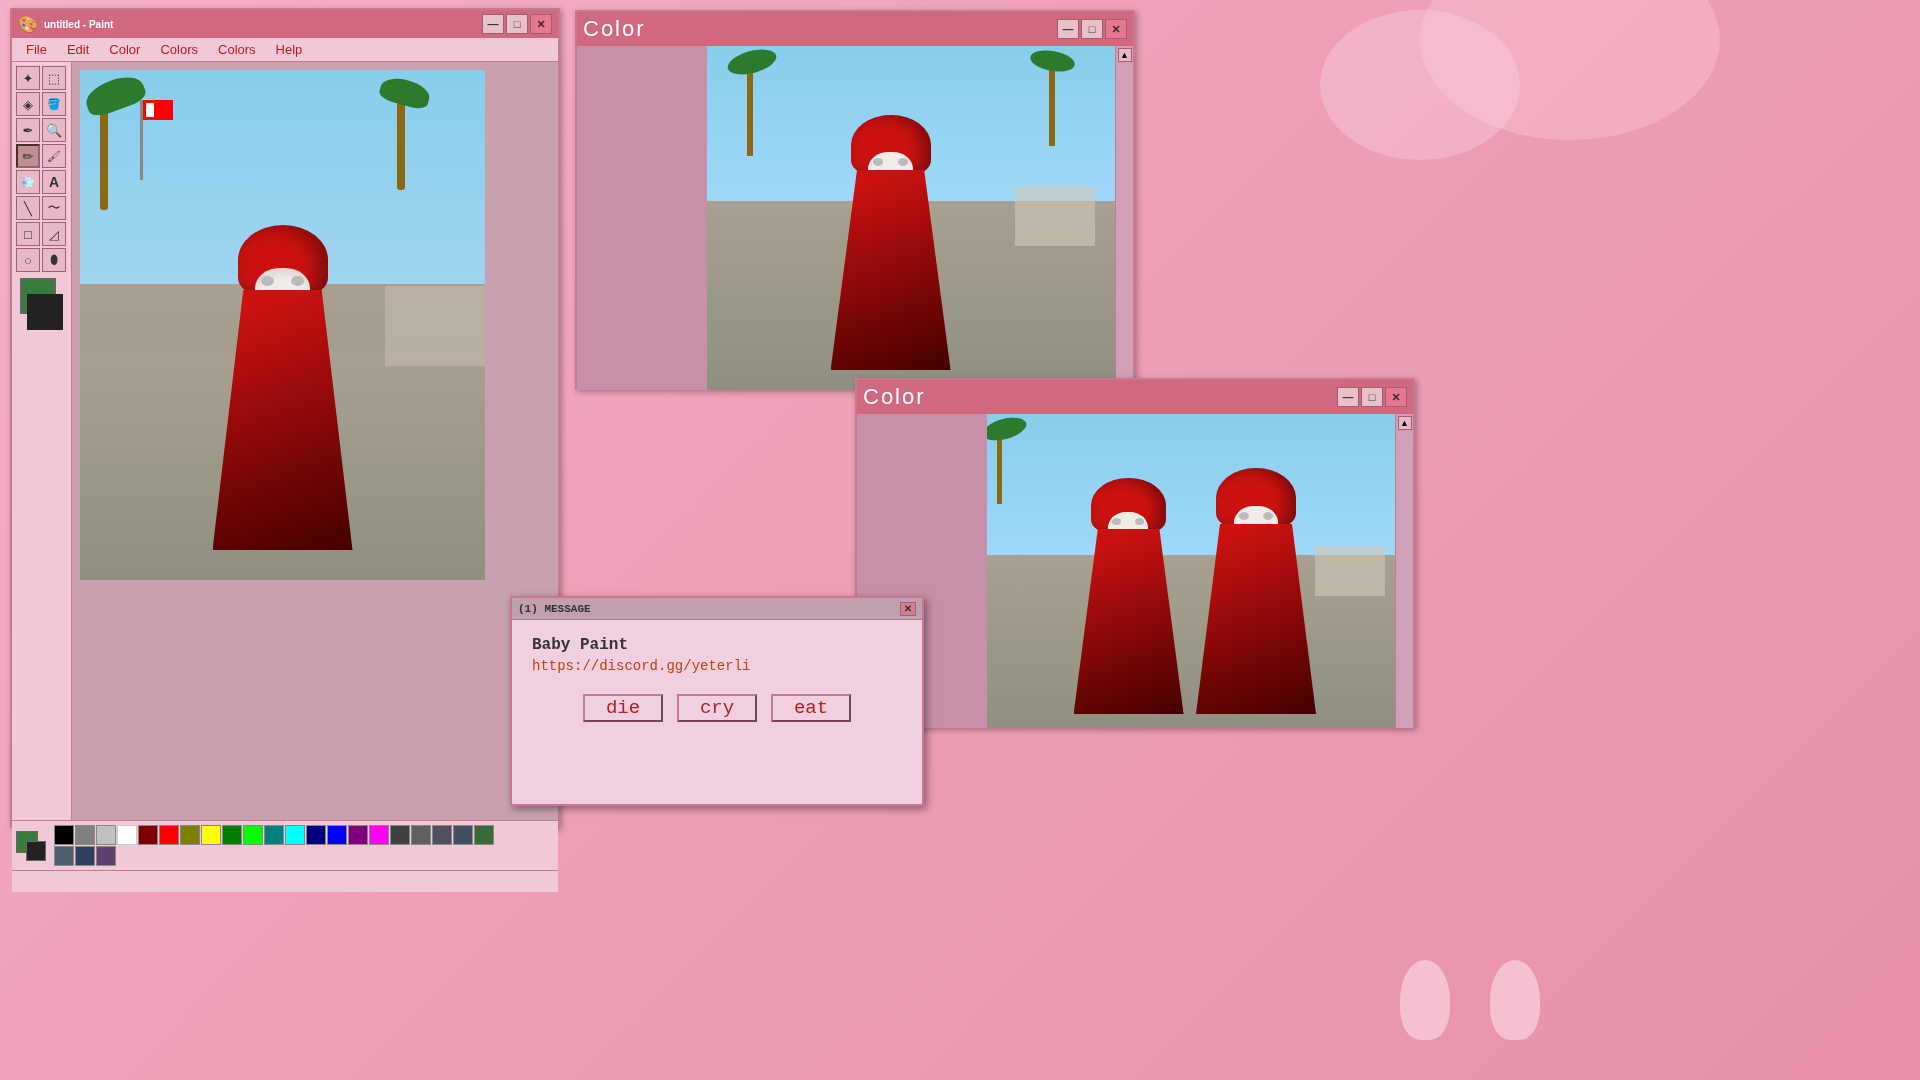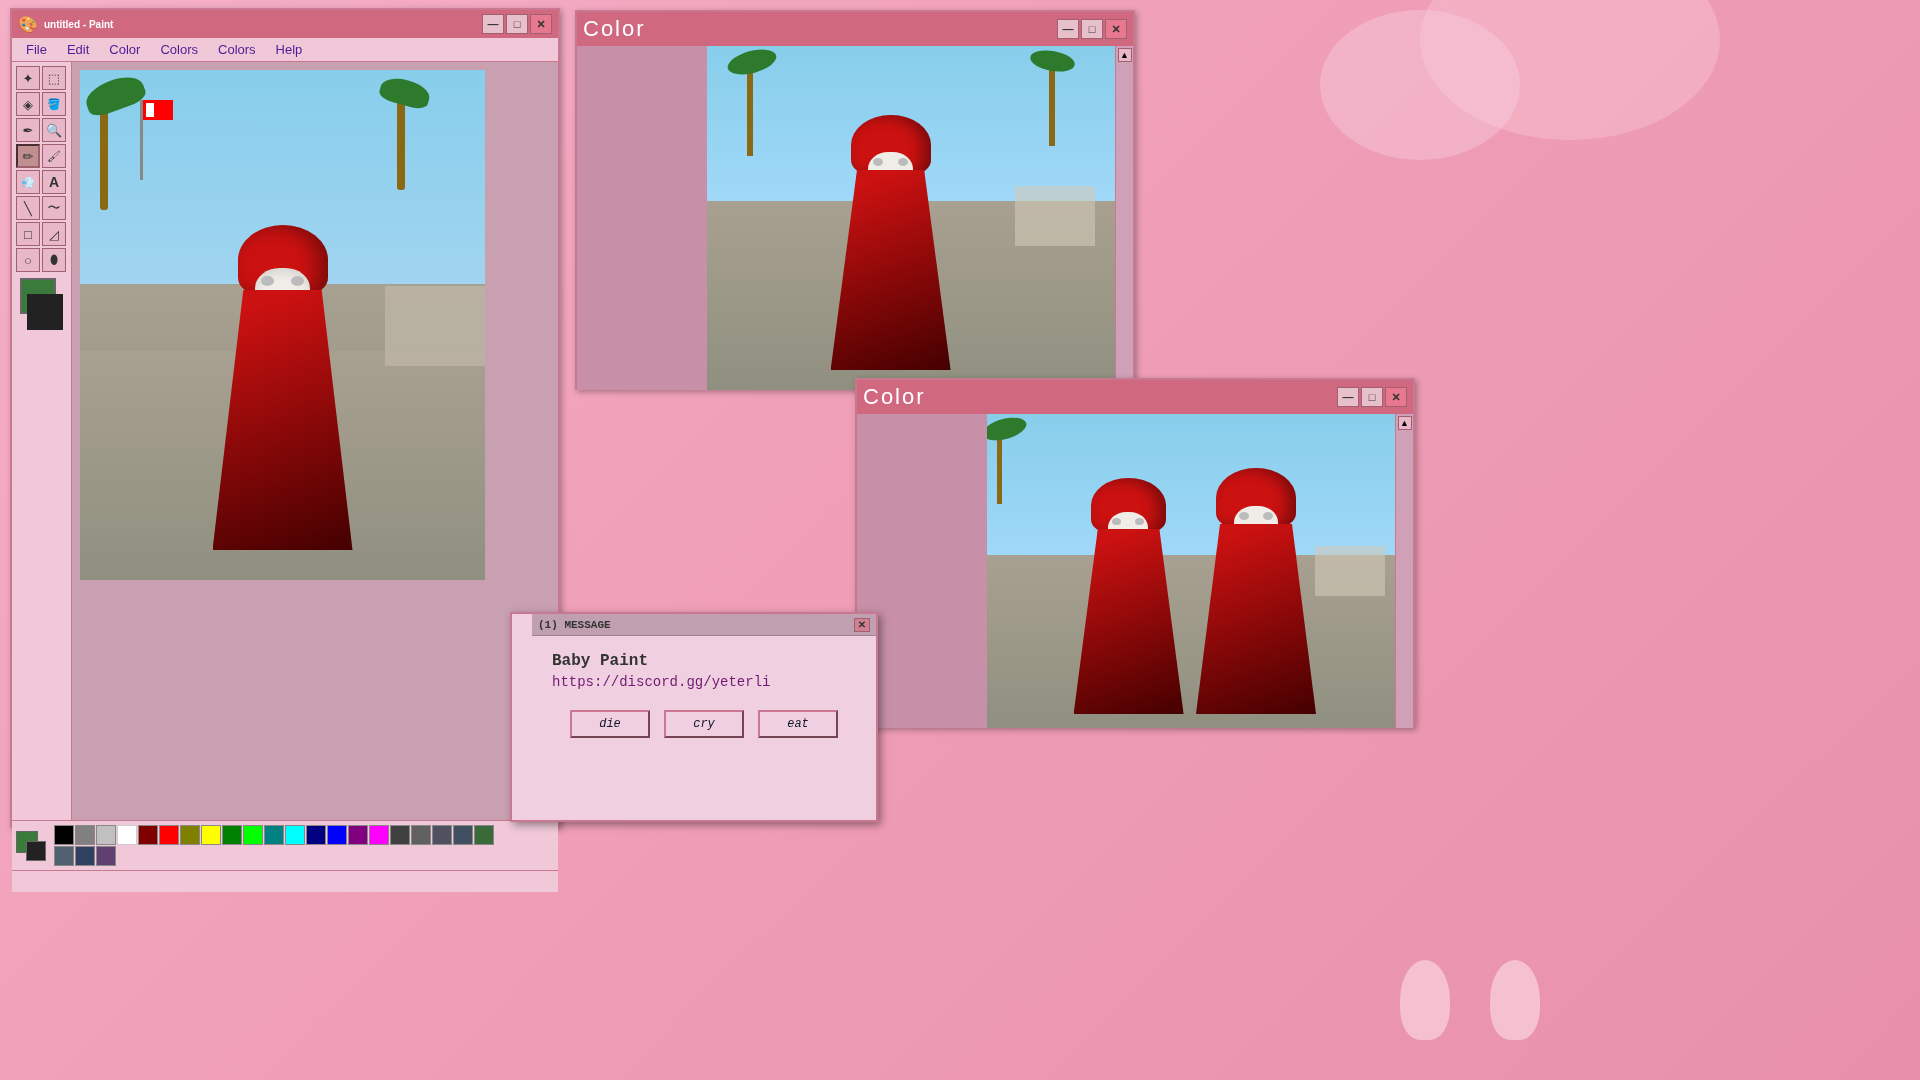--- a/index.html
+++ b/index.html
@@ -75,21 +75,21 @@
       background: #f0c8d8;
       padding: 2px 4px;
       display: flex;
       gap: 0px;
       border-bottom: 1px solid #c87890;
     }
 
     .paint-menu-item {
       padding: 2px 10px;
       font-size: 13px;
-      color: #4c1d95;
+      color: #b91c1c;
       cursor: pointer;
     }
 
     .paint-body {
       display: flex;
       height: calc(100% - 58px);
     }
 
     .paint-toolbar {
       width: 60px;
@@ -234,40 +234,39 @@
       font-family: 'Courier New', monospace;
       font-size: 16px;
       font-weight: bold;
       color: #333;
       margin-bottom: 4px;
     }
 
     .msg-subtext {
       font-family: 'Courier New', monospace;
       font-size: 14px;
-      color: #701a75;
+      color: #c2410c;
     }
 
     .msg-buttons {
       display: flex;
       justify-content: center;
       gap: 14px;
       margin-top: 20px;
     }
 
     .msg-btn {
       width: 80px;
       height: 28px;
       background: #f0d0e0;
       border: 2px outset #c87890;
       font-family: 'Courier New', monospace;
-      font-size: 12px;
+      font-size: 19px;
       cursor: pointer;
-      color: #0f172a;
-      font-style: italic;
+      color: #b91c1c;
     }
   </style>
 </head>
 <body>
 
 <div style="position:absolute;width:1920px;height:1080px;background:linear-gradient(135deg,#f5b0c8 0%,#f0a0b8 40%,#e890aa 100%);">
 
   <div style="position:absolute;top:-60px;right:200px;width:300px;height:200px;background:#f8c0d0;border-radius:50%;opacity:0.5;"></div>
   <div style="position:absolute;top:10px;right:400px;width:200px;height:150px;background:#f8d0e0;border-radius:50%;opacity:0.4;"></div>
 
@@ -506,21 +505,21 @@
         <div style="position:absolute;bottom:42%;right:10px;width:70px;height:50px;background:#d0c8b8;opacity:0.6;"></div>
       </div>
     </div>
 
     <div style="width:18px;background:#d0a0b8;border-left:1px solid #c87890;display:flex;flex-direction:column;align-items:center;padding-top:2px;">
       <div style="width:14px;height:14px;background:#e8b8c8;border:1px solid #a06070;display:flex;align-items:center;justify-content:center;font-size:9px;cursor:pointer;">▲</div>
     </div>
   </div>
 </div>
 
-<div class="message-dialog" style="position:absolute;left:510px;top:612px;width:368px;height:210px;background:#f0d0e0;border:2px solid #c87890;box-shadow:3px 3px 8px rgba(0,0,0,0.4);z-index:100;padding-left:20px;">
+<div class="message-dialog" style="position:absolute;left:510px;top:596px;width:414px;height:210px;background:#f0d0e0;border:2px solid #c87890;box-shadow:3px 3px 8px rgba(0,0,0,0.4);z-index:100;">
 
   <div class="msg-titlebar">
     <span style="font-size:11px;font-weight:bold;font-family:'Courier New',monospace;">(1) MESSAGE</span>
     <div class="msg-close">
       <span style="font-size:10px;">✕</span>
     </div>
   </div>
 
   <div class="msg-body">
     <div class="msg-text">Baby Paint</div>

